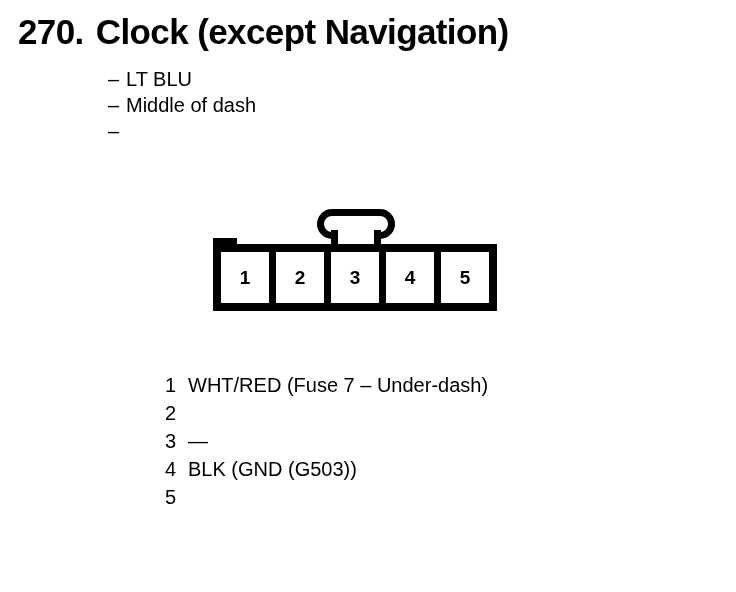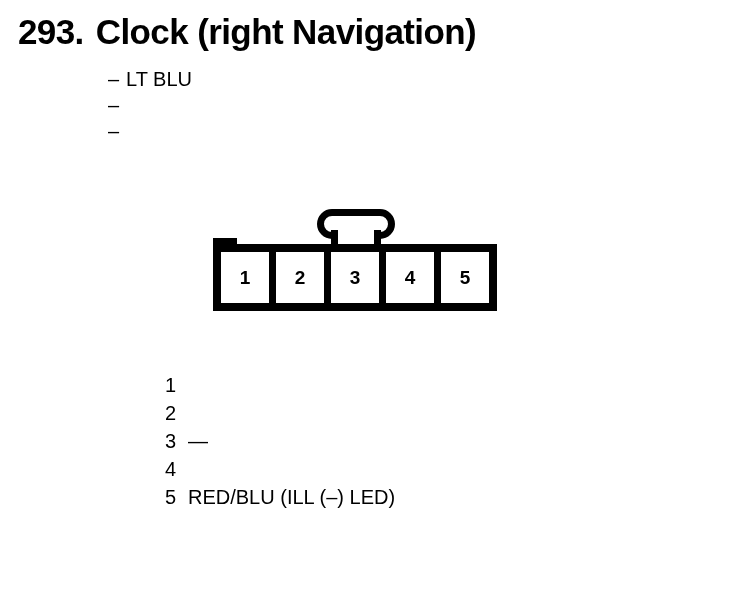--- a/index.html
+++ b/index.html
@@ -157,33 +157,34 @@
   .legend-num {
     width: 23px;
     flex: 0 0 23px;
   }
 </style>
 </head>
 <body>
 
 <div id="header-block">
   <div id="page-title">
-    <span id="title-number">293.</span><span>Clock (right Navigation)</span>
+    <span id="title-number">270.</span><span>Clock (except Navigation)</span>
   </div>
 </div>
 
 <div id="notes-list">
 
   <div class="note-row">
     <span class="note-dash">–</span>
     <span>LT BLU</span>
   </div>
 
   <div class="note-row">
     <span class="note-dash">–</span>
+    <span>Middle of dash</span>
   </div>
 
   <div class="note-row">
     <span class="note-dash">–</span>
   </div>
 
 </div>
 
 <div id="connector-diagram">
 
@@ -211,33 +212,34 @@
       <span>5</span>
     </div>
   </div>
 
 </div>
 
 <div id="pin-legend">
 
   <div class="legend-row">
     <span class="legend-num">1</span>
+    <span>WHT/RED (Fuse 7 – Under-dash)</span>
   </div>
 
   <div class="legend-row">
     <span class="legend-num">2</span>
   </div>
 
   <div class="legend-row">
     <span class="legend-num">3</span>
     <span>—</span>
   </div>
 
   <div class="legend-row">
     <span class="legend-num">4</span>
+    <span>BLK (GND (G503))</span>
   </div>
 
   <div class="legend-row">
     <span class="legend-num">5</span>
-    <span>RED/BLU (ILL (–) LED)</span>
   </div>
 
 </div>
 
 </body></html>

